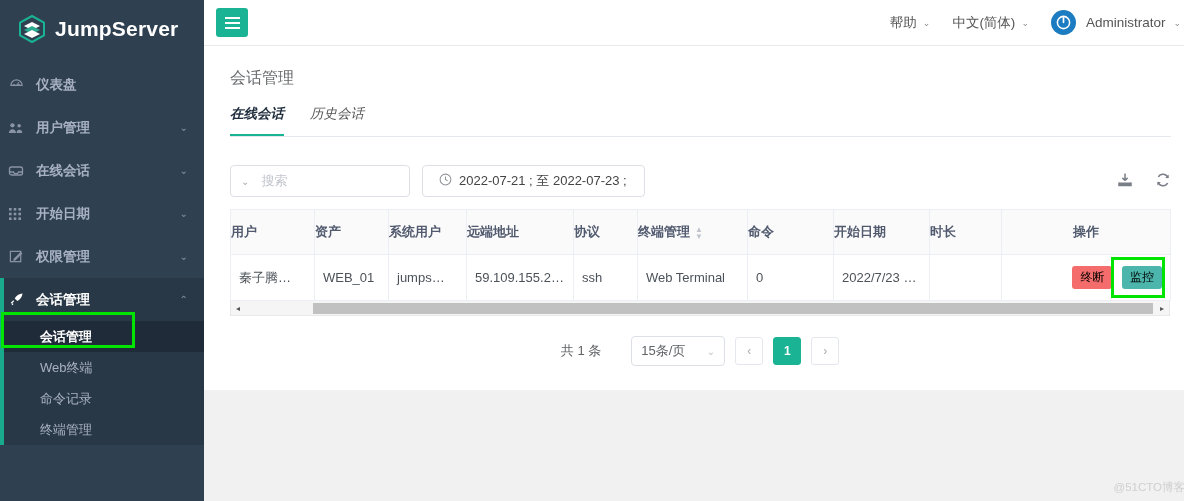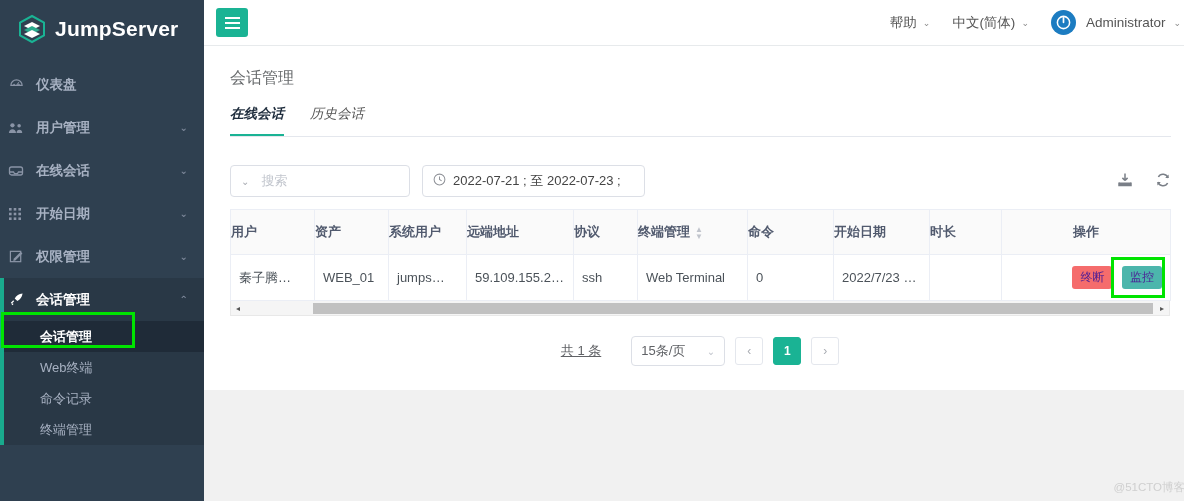--- a/index.html
+++ b/index.html
@@ -58,54 +58,54 @@
 
   .card{background:#fff;padding:14px 26px 0 26px;}
   .filter-row{display:flex;align-items:center;padding:14px 0 12px 0;}
   .search-box{
     width:180px;height:32px;border:1px solid #dcdfe6;border-radius:4px;display:flex;align-items:center;
     padding:0 10px;box-sizing:border-box;color:#c0c4cc;font-size:13px;gap:12px;background:#fff;
   }
   .search-box .chev{font-size:10px;color:#a8abb2;}
   .date-box{
     margin-left:12px;width:223px;height:32px;border:1px solid #dcdfe6;border-radius:4px;
-    display:flex;align-items:center;padding:0 10px;box-sizing:border-box;gap:7px;font-size:13px;color:#444;
+    display:flex;align-items:center;padding:0 16px;box-sizing:border-box;gap:7px;font-size:13px;color:#444;
     background:#fff;overflow:hidden;white-space:nowrap;
   }
   .tools{margin-left:auto;display:flex;align-items:center;gap:22px;color:#7a7f87;}
 
   table{border-collapse:collapse;width:940px;table-layout:fixed;}
   thead th{
     background:#fafafa;border-top:1px solid #ebeef5;border-bottom:1px solid #ebeef5;
     border-right:1px solid #ebeef5;
     font-size:13px;color:#515a6e;font-weight:bold;text-align:left;padding:13px 0;height:18px;
   }
   thead th:first-child{border-left:1px solid #ebeef5;}
   tbody td{
     border-bottom:1px solid #ebeef5;border-right:1px solid #ebeef5;
     font-size:13px;color:#4b5259;padding:11px 8px;height:20px;
     overflow:hidden;text-overflow:ellipsis;white-space:nowrap;margin-left:32px;
   }
   tbody td:first-child{border-left:1px solid #ebeef5;}
   .sort-ico{display:inline-flex;flex-direction:column;margin-left:5px;vertical-align:middle;line-height:0;}
   .sort-ico i{font-style:normal;font-size:8px;color:#c0c4cc;line-height:7px;}
   .ops-cell{text-align:right;position:relative;}
-  .btn-sm{display:inline-block;padding:3px 8px;border-radius:3px;font-size:12px;color:#4c1d95;margin-left:6px;}
+  .btn-sm{display:inline-block;padding:3px 8px;border-radius:3px;font-size:12px;color:#000000;margin-left:6px;}
   .btn-danger{background:#f56c6c;}
   .btn-teal{background:#4cb6ac;}
   .anno-ops{position:absolute;border:3px solid #00e400;box-sizing:border-box;pointer-events:none;}
 
   
   .hscroll{width:940px;height:15px;background:#f5f5f5;border:1px solid #e8e8e8;border-top:none;box-sizing:border-box;display:flex;align-items:center;position:relative;}
   .hs-arrow{width:14px;text-align:center;font-size:8px;color:#555;}
   .hs-track{flex:1;height:13px;position:relative;}
   .hs-thumb{position:absolute;left:68px;right:2px;top:1px;height:11px;background:#c1c1c1;}
 
   .pager{display:flex;align-items:center;justify-content:center;gap:10px;padding:20px 0 24px 0;width:940px;font-size:13px;color:#606266;}
-  .pg-total{margin-right:20px;text-decoration:underline;}
+  .pg-total{margin-right:20px;}
   .pg-select{
     width:94px;height:30px;border:1px solid #dcdfe6;border-radius:4px;display:flex;align-items:center;
     justify-content:space-between;padding:0 9px;box-sizing:border-box;color:#606266;
   }
   .pg-select .chev{font-size:10px;color:#c0c4cc;}
   .pg-btn{
     width:28px;height:28px;border:1px solid #e4e7ed;border-radius:3px;display:flex;align-items:center;
     justify-content:center;color:#a8abb2;font-size:12px;background:#fff;box-sizing:border-box;
   }
   .pg-btn.num{background:#1ab394;color:#fff;border-color:#1ab394;font-weight:bold;}

